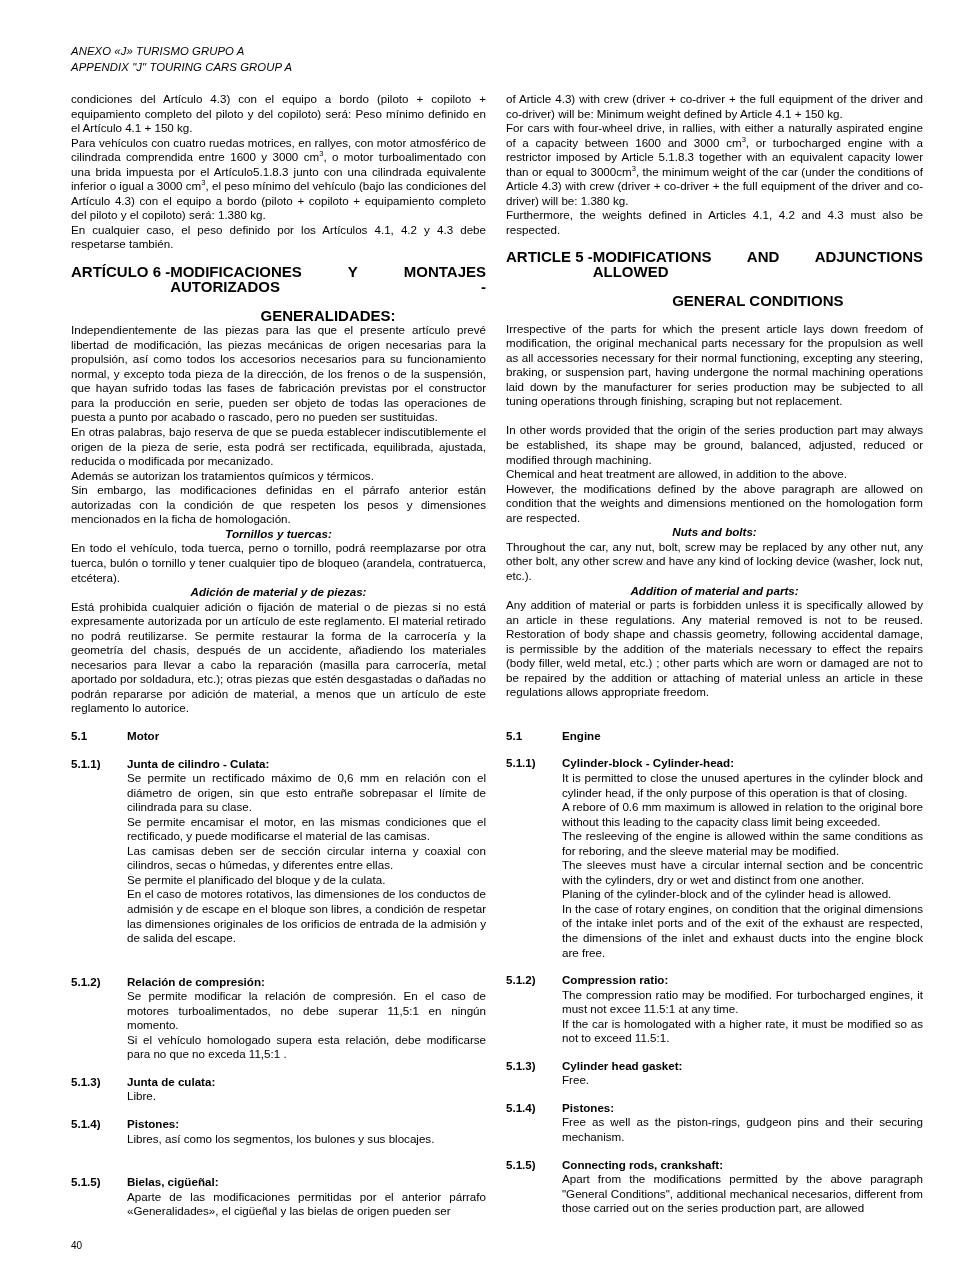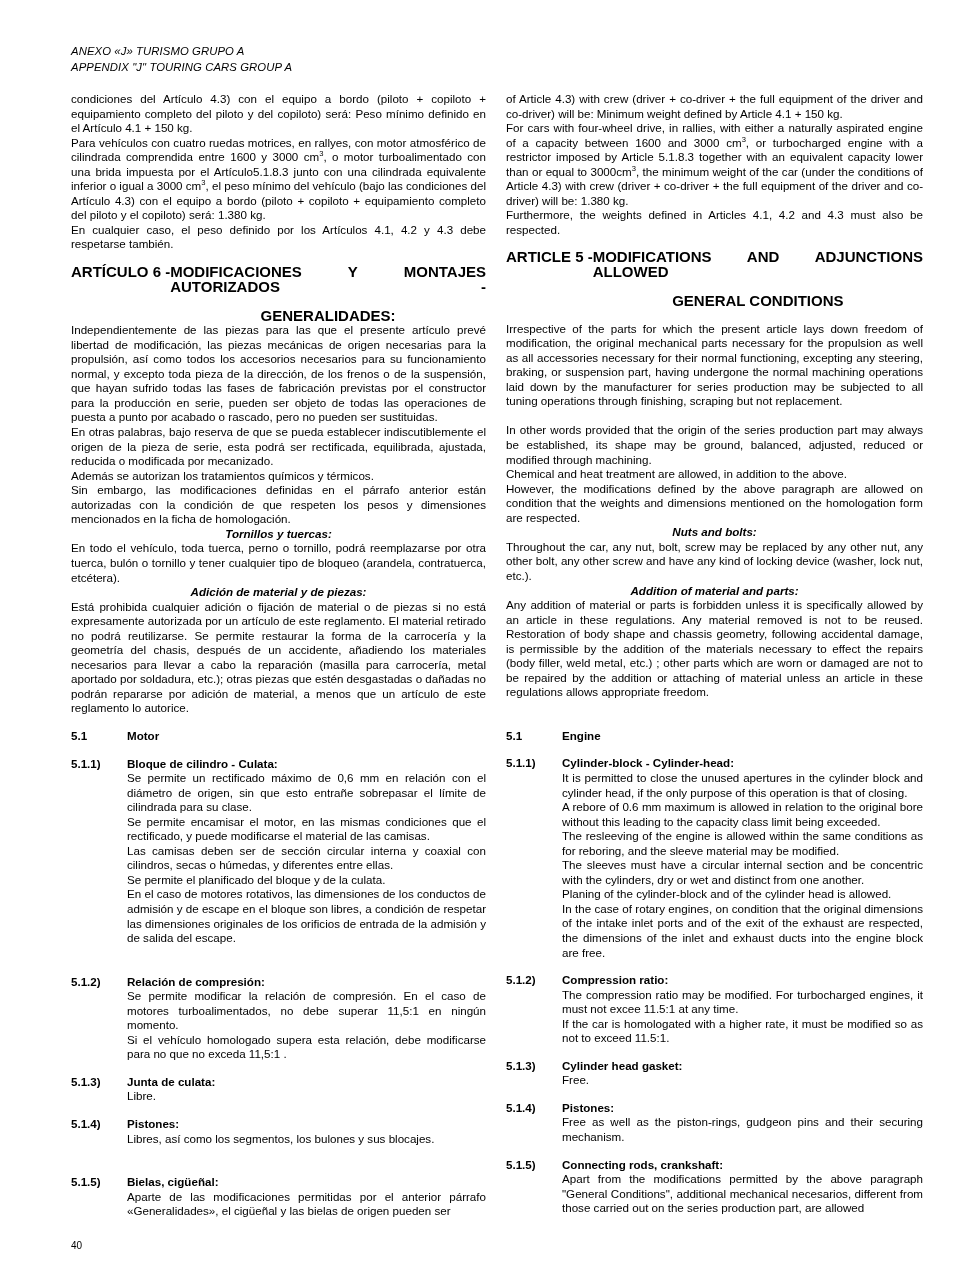--- a/index.html
+++ b/index.html
@@ -172,21 +172,21 @@
       <div class="clause">
         <span class="num">5.1</span>
         <span class="body"><span class="ttl">Motor</span></span>
       </div>
 
       <div class="spacer-sm"></div>
 
       <div class="clause">
         <span class="num">5.1.1)</span>
         <span class="body">
-          <span class="ttl">Bloque de cilindro - Culata:</span>
+          <span class="ttl">Junta de cilindro - Culata:</span>
           <p>Se permite un rectificado máximo de 0,6 mm en relación con el diámetro de origen, sin que esto entrañe sobrepasar el límite de cilindrada para su clase.</p>
           <p>Se permite encamisar el motor, en las mismas condiciones que el rectificado, y puede modificarse el material de las camisas.</p>
           <p>Las camisas deben ser de sección circular interna y coaxial con cilindros, secas o húmedas, y diferentes entre ellas.</p>
           <p class="nojust">Se permite el planificado del bloque y de la culata.</p>
           <p>En el caso de motores rotativos, las dimensiones de los conductos de admisión y de escape en el bloque son libres, a condición de respetar las dimensiones originales de los orificios de entrada de la admisión y de salida del escape.</p>
         </span>
       </div>
 
       <div class="spacer-lg"></div>
 

